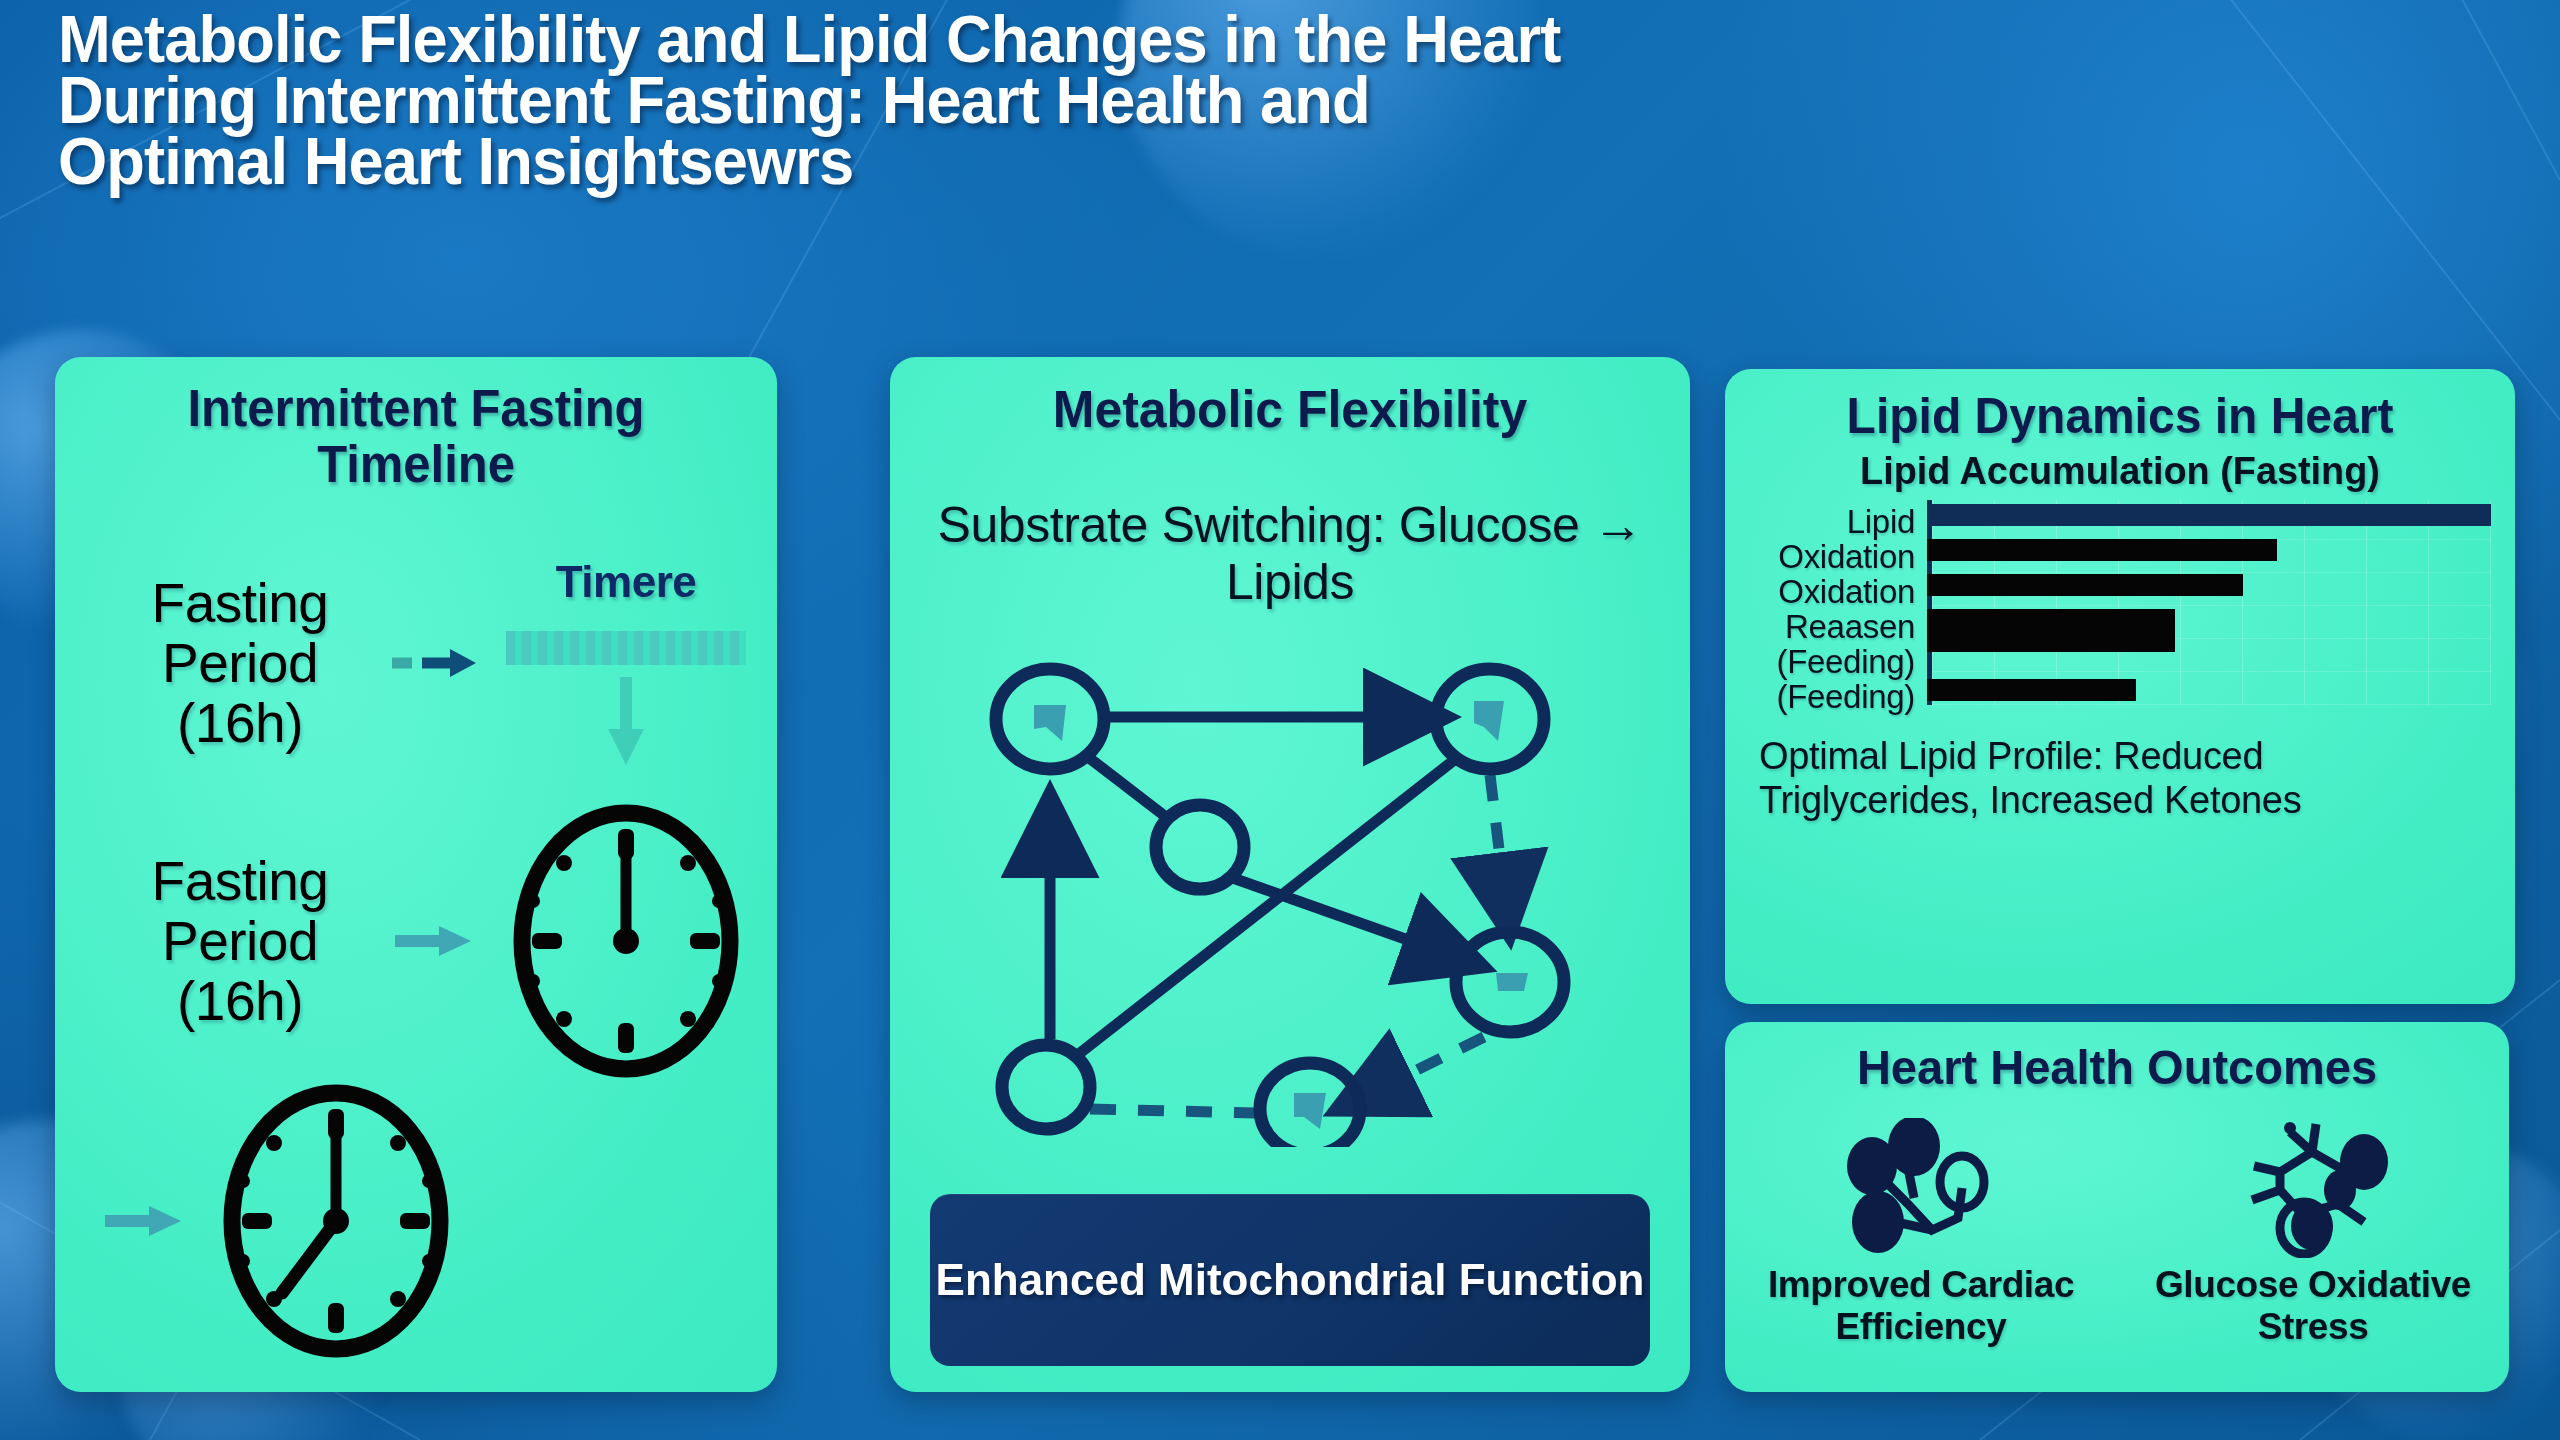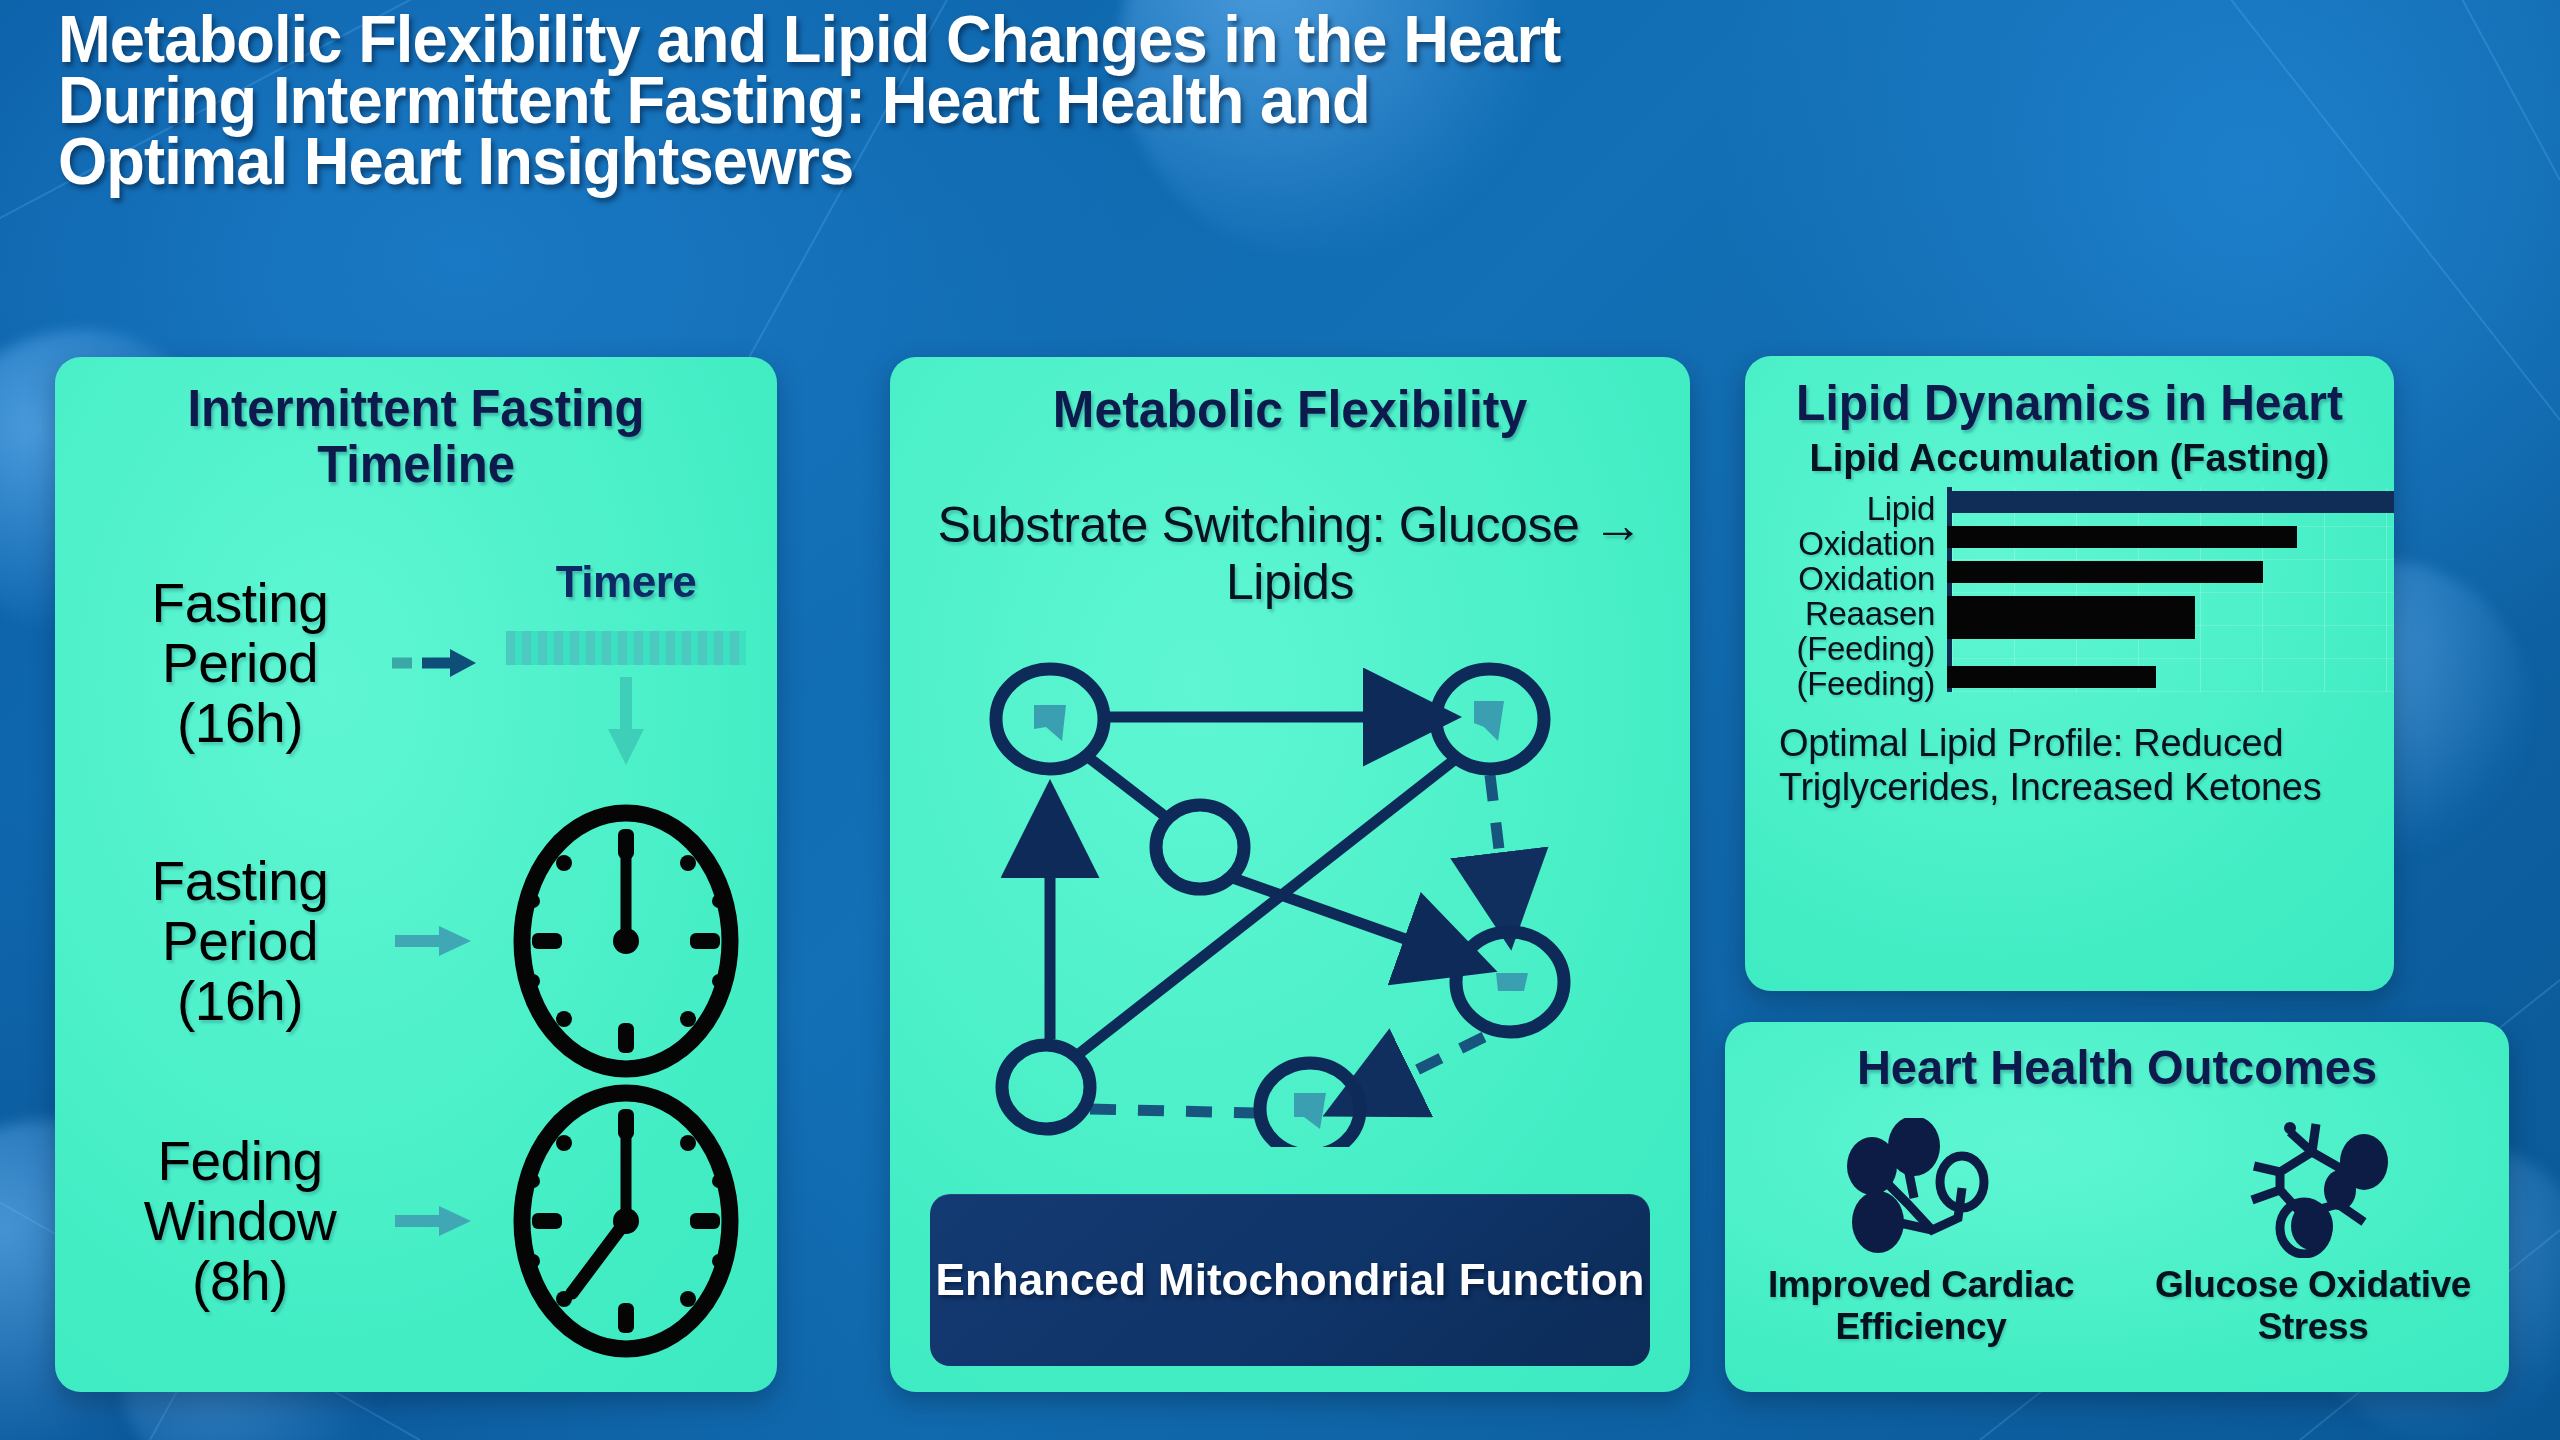--- a/index.html
+++ b/index.html
@@ -41,21 +41,21 @@
   
   .card {
     position:absolute; z-index:2;
     border-radius:26px;
     background: radial-gradient(ellipse 120% 120% at 38% 32%, #5ff6d3 0%, #42edc4 55%, #36e5bc 100%);
     box-shadow: 0 10px 26px rgba(2,30,60,.34);
     overflow:hidden;
   }
   #card-left   { left:55px;   top:357px;  width:722px;  height:1035px; }
   #card-mid    { left:890px;  top:357px;  width:800px;  height:1035px; }
-  #card-lipid  { left:1725px; top:356px;  width:649px;  height:635px;margin-left:20px; }
+  #card-lipid  { left:1725px; top:369px;  width:790px;  height:635px; }
   #card-out    { left:1725px; top:1022px; width:784px;  height:370px; }
 
   .card-title {
     text-align:center; color:#0d1b4c; font-weight:700;
     text-shadow: 2px 3px 3px rgba(10,40,80,.28);
     transform: scaleX(.96);
   }
   #card-left  .card-title { font-size:51px; line-height:56px; padding:24px 34px 0; }
   #card-mid   .card-title { font-size:52px; line-height:57px; padding:24px 30px 0; }
   #card-lipid .card-title { font-size:50px; line-height:54px; padding:20px 22px 0; }
@@ -221,21 +221,20 @@
             <circle cx="213" cy="180" r="7"></circle>
               <circle cx="27" cy="180" r="7"></circle>
           </g>
           <line x1="120" y1="140" x2="120" y2="44" stroke="#050505" stroke-width="11" stroke-linecap="round"></line>
           <circle cx="120" cy="140" r="13" fill="#050505"></circle>
         </svg>
       </div>
     </div>
 
     <div class="tl-row" id="tl-row-3">
-      <div class="tl-label">Feding Window (8h)</div>
       <div class="tl-arrow-wrap">
         <svg width="80" height="40" viewBox="0 0 80 40">
           <line x1="2" y1="20" x2="52" y2="20" stroke="#3fa8b4" stroke-width="12"></line>
           <polygon points="46,5 78,20 46,35" fill="#3fa8b4"></polygon>
         </svg>
       </div>
       <div class="timer-col">
         <svg width="240" height="280" viewBox="0 0 240 280">
           <ellipse cx="120" cy="140" rx="104" ry="128" fill="none" stroke="#050505" stroke-width="17"></ellipse>
           <g fill="#050505">

